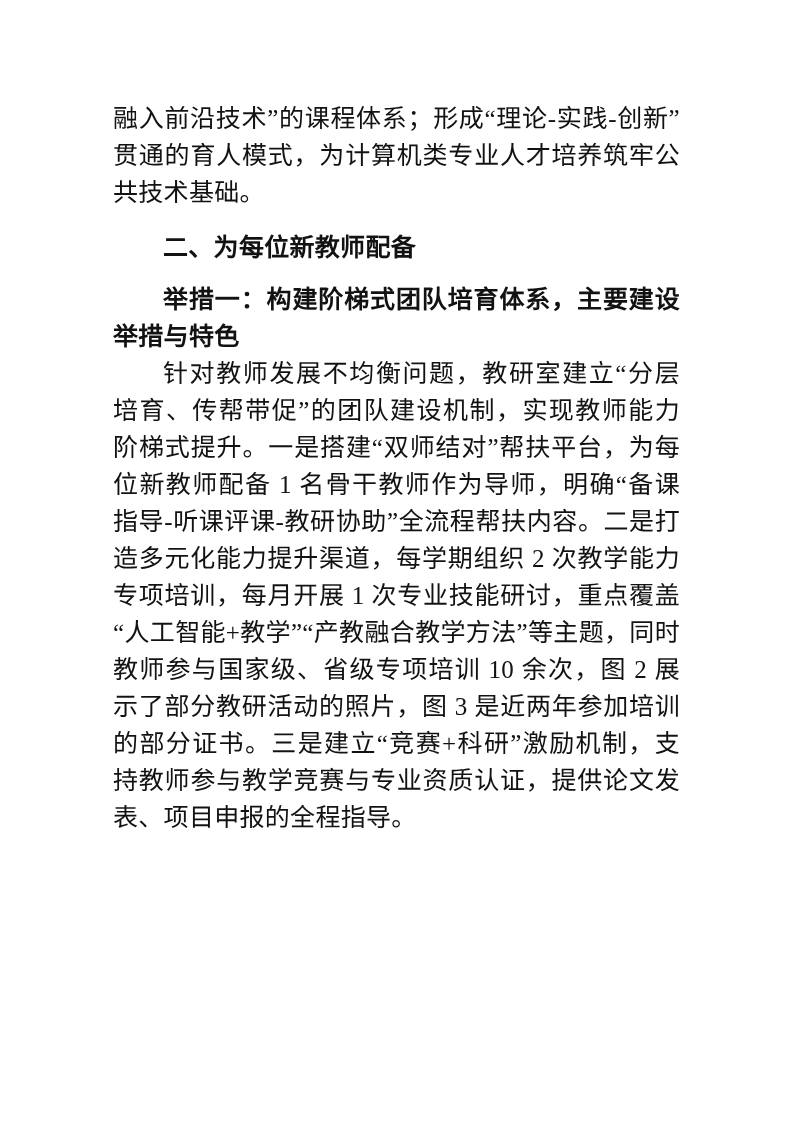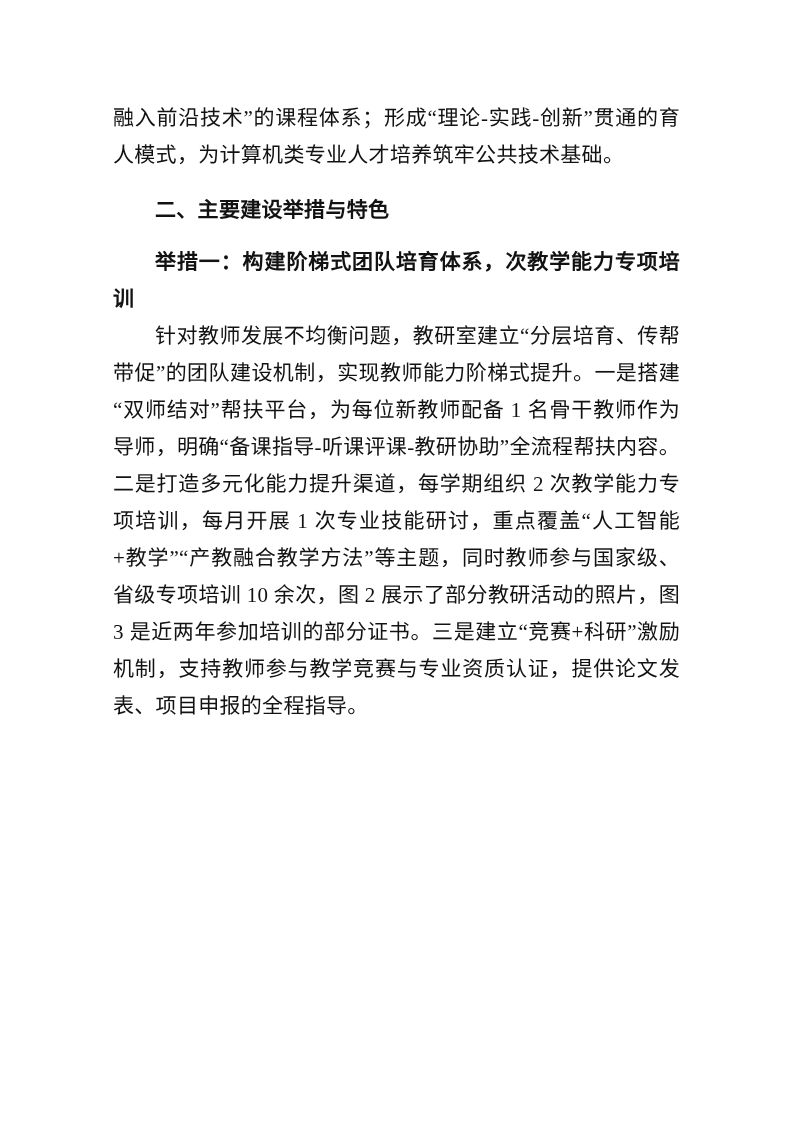--- a/index.html
+++ b/index.html
@@ -16,21 +16,21 @@
   }
   .page {
     box-sizing: border-box;
     width: 793px;
     height: 1122px;
     padding: 100px 113px 0 113px;
     background: #ffffff;
   }
   .para, .heading {
     margin: 0;
-    font-size: 21px;
+    font-size: 25px;
     line-height: 37px;
     text-align: justify;
     text-justify: inter-ideograph;
     letter-spacing: 0.3px;
   }
   .para-continue {
     text-indent: 0;
     font-weight: 400;
   }
   .heading {
@@ -49,18 +49,18 @@
     text-indent: 2em;
     font-weight: 400;
   }
 </style>
 </head>
 <body>
 
 <div class="page">
   <p class="para para-continue">融入前沿技术”的课程体系；形成“理论-实践-创新”贯通的育人模式，为计算机类专业人才培养筑牢公共技术基础。</p>
 
-  <h2 class="heading section-heading">二、主要建设举措与特色</h2>
+  <h2 class="heading section-heading">二、为每位新教师配备</h2>
 
-  <h3 class="heading measure-heading">举措一：构建阶梯式团队培育体系，次教学能力专项培训</h3>
+  <h3 class="heading measure-heading">举措一：构建阶梯式团队培育体系，主要建设举措与特色</h3>
 
   <p class="para body-paragraph">针对教师发展不均衡问题，教研室建立“分层培育、传帮带促”的团队建设机制，实现教师能力阶梯式提升。一是搭建“双师结对”帮扶平台，为每位新教师配备 1 名骨干教师作为导师，明确“备课指导-听课评课-教研协助”全流程帮扶内容。二是打造多元化能力提升渠道，每学期组织 2 次教学能力专项培训，每月开展 1 次专业技能研讨，重点覆盖“人工智能+教学”“产教融合教学方法”等主题，同时教师参与国家级、省级专项培训 10 余次，图 2 展示了部分教研活动的照片，图 3 是近两年参加培训的部分证书。三是建立“竞赛+科研”激励机制，支持教师参与教学竞赛与专业资质认证，提供论文发表、项目申报的全程指导。</p>
 </div>
 
 </body></html>

